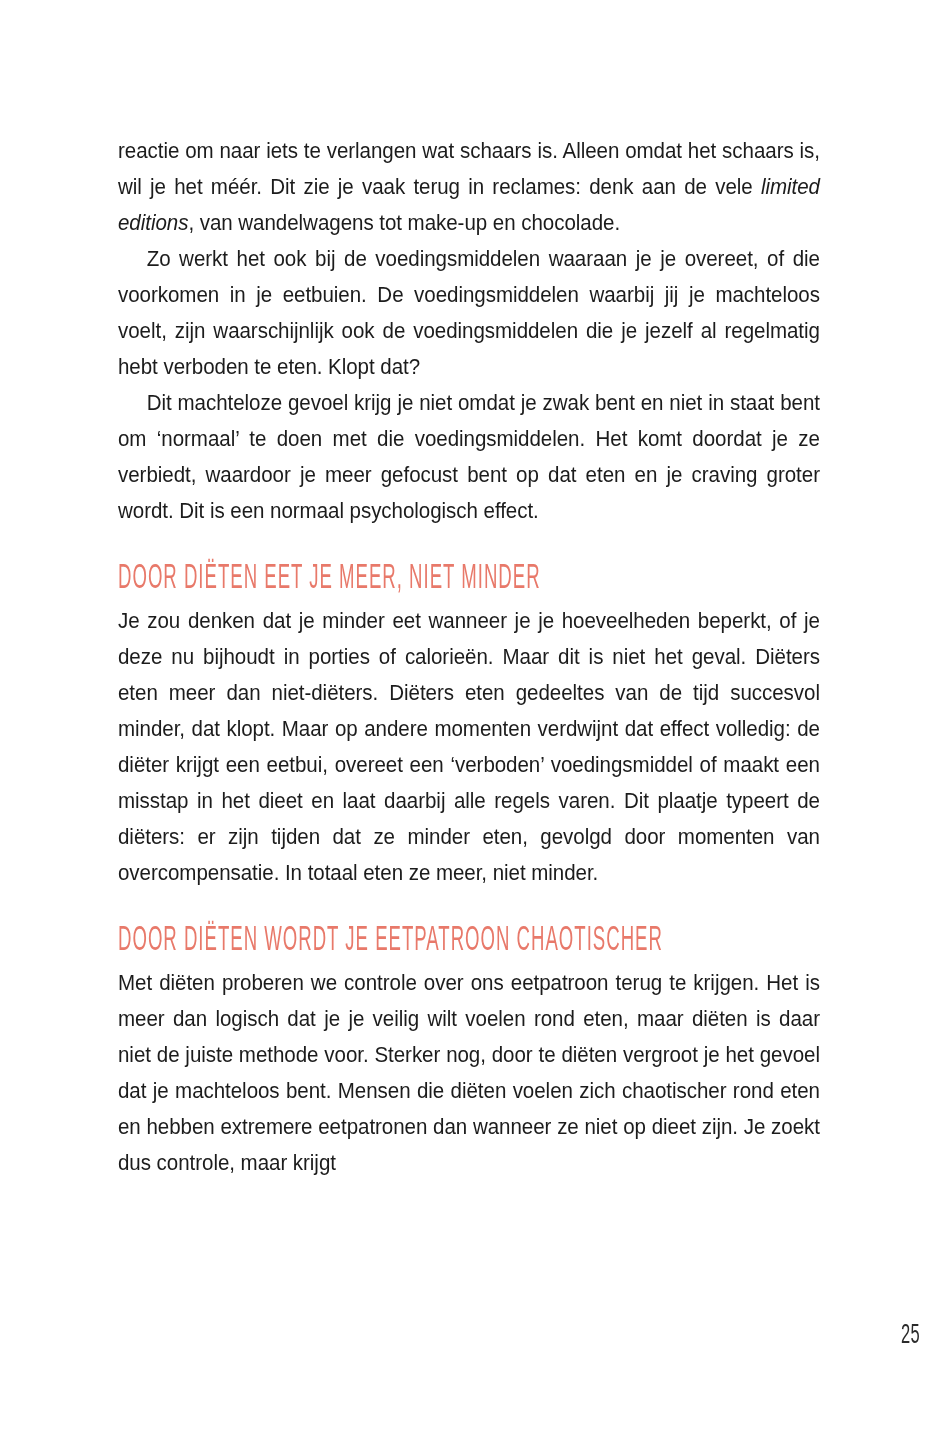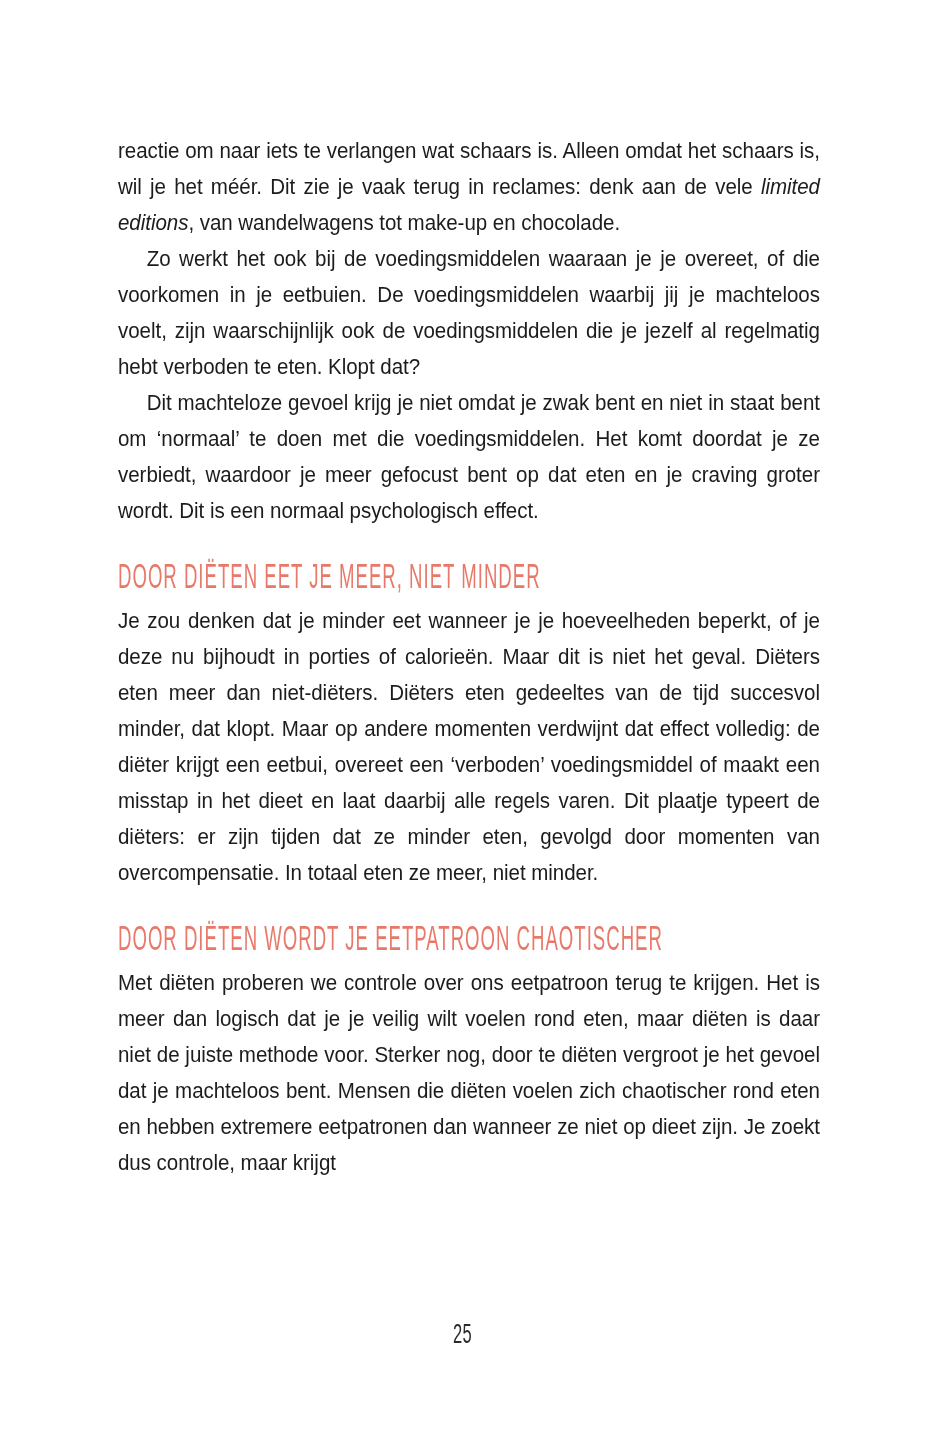--- a/index.html
+++ b/index.html
@@ -70,21 +70,21 @@
   
   .gap-before-heading { height: 30px; }
   .gap-after-heading  { height: 10px; }
 
   
   .folio {
     position: absolute;
     left: 0;
     top: 1318px;
     width: 925px;
-    text-align: center;
+    text-align: right;
     color: #2b2b2b;
     font-family: "Liberation Sans Narrow", "Liberation Sans", "DejaVu Sans", sans-serif;
     font-size: 25px;
     line-height: 30px;
     letter-spacing: 0.5px;
   }
   .folio span {
     display: inline-block;
     transform: scaleX(0.66) scaleY(1.12);
   }

